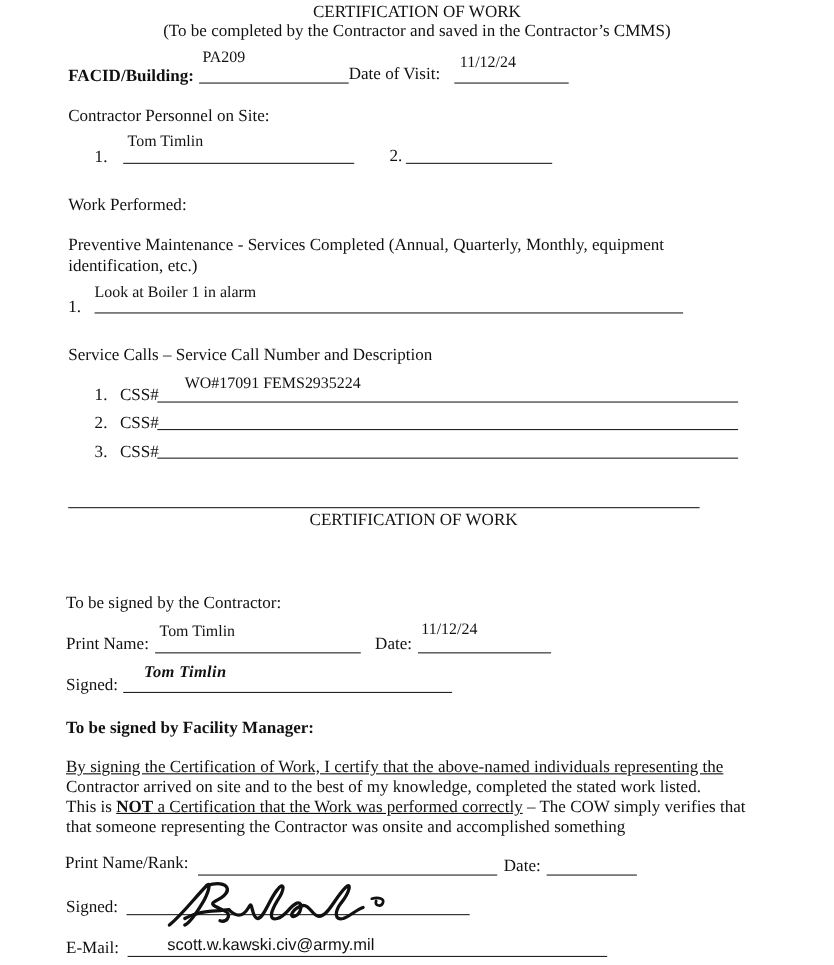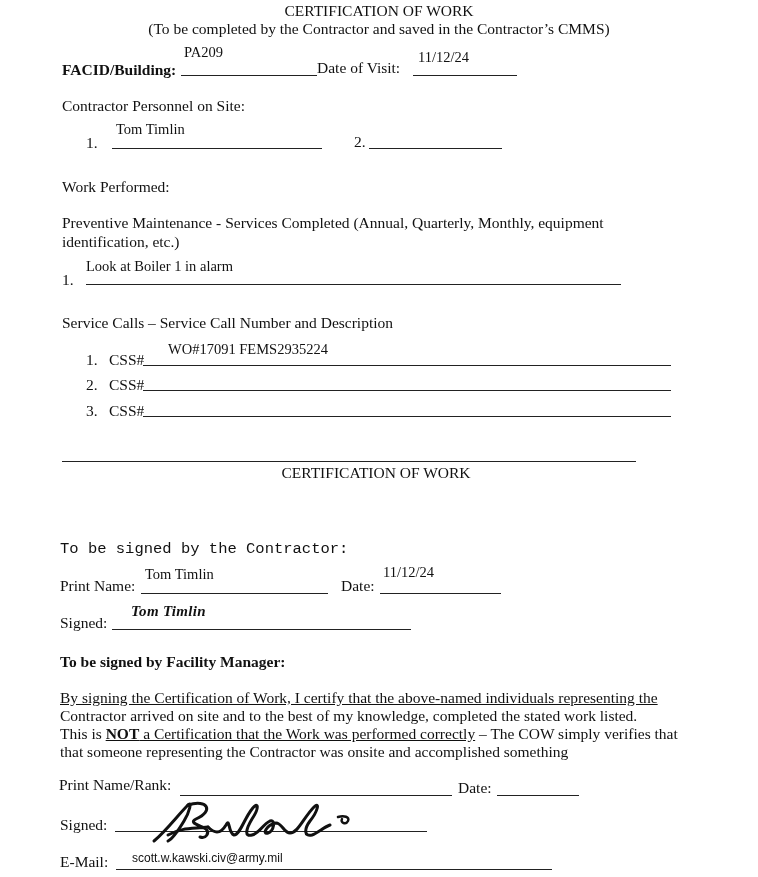--- a/index.html
+++ b/index.html
@@ -9,21 +9,21 @@
     color: #111111; font-size: 15.5px;
   }
   .abs { position: absolute; white-space: nowrap; }
   .line { position: absolute; height: 0; border-bottom: 1.3px solid #222; }
   .bold { font-weight: normal; }
   .fill { font-size: 14.5px; }
   .sig-script {
     font-family: "Liberation Serif", serif; font-style: italic; font-weight: bold;
     font-size: 15px; letter-spacing: 0.3px;
   }
-  .email { font-family: "Liberation Sans", "DejaVu Sans", sans-serif; font-size: 12px; }
+  .email { font-family: "Liberation Sans", "DejaVu Sans", sans-serif; font-size: 15px; margin-left: 20px; }
   u { text-decoration: underline; }
 </style>
 </head>
 <body>
 
 <div class="abs" style="left:0;width:758px;text-align:center;top:2px;">CERTIFICATION OF WORK</div>
 <div class="abs" style="left:0;width:758px;text-align:center;top:20px;">(To be completed by the Contractor and saved in the Contractor’s CMMS)</div>
 
 <div class="abs" style="left:62px;top:61px;font-weight:bold;">FACID/Building:</div>
 <div class="line" style="left:181px;top:75px;width:136px;"></div>
@@ -66,21 +66,21 @@
 <div class="abs fill" style="left:154px;top:368px;"></div>
 
 <div class="abs" style="left:86px;top:402px;">3.</div>
 <div class="abs" style="left:109px;top:402px;">CSS#</div>
 <div class="line" style="left:143px;top:416px;width:528px;"></div>
 <div class="abs fill" style="left:154px;top:394px;"></div>
 
 <div class="line" style="left:62px;top:461px;width:574px;"></div>
 <div class="abs bold" style="left:0;width:752px;text-align:center;top:464px;">CERTIFICATION OF WORK</div>
 
-<div class="abs" style="left:60px;top:540px;font-family:Liberation Mono, monospace;">To be signed by the Contractor:</div>
+<div class="abs" style="left:60px;top:540px;">To be signed by the Contractor:</div>
 
 <div class="abs" style="left:60px;top:577px;">Print Name:</div>
 <div class="line" style="left:141px;top:593px;width:187px;"></div>
 <div class="abs fill" style="left:145px;top:566px;">Tom Timlin</div>
 <div class="abs" style="left:341px;top:577px;">Date:</div>
 <div class="line" style="left:380px;top:593px;width:121px;"></div>
 <div class="abs fill" style="left:383px;top:564px;">11/12/24</div>
 
 <div class="abs" style="left:60px;top:614px;">Signed:</div>
 <div class="line" style="left:112px;top:629px;width:299px;"></div>

